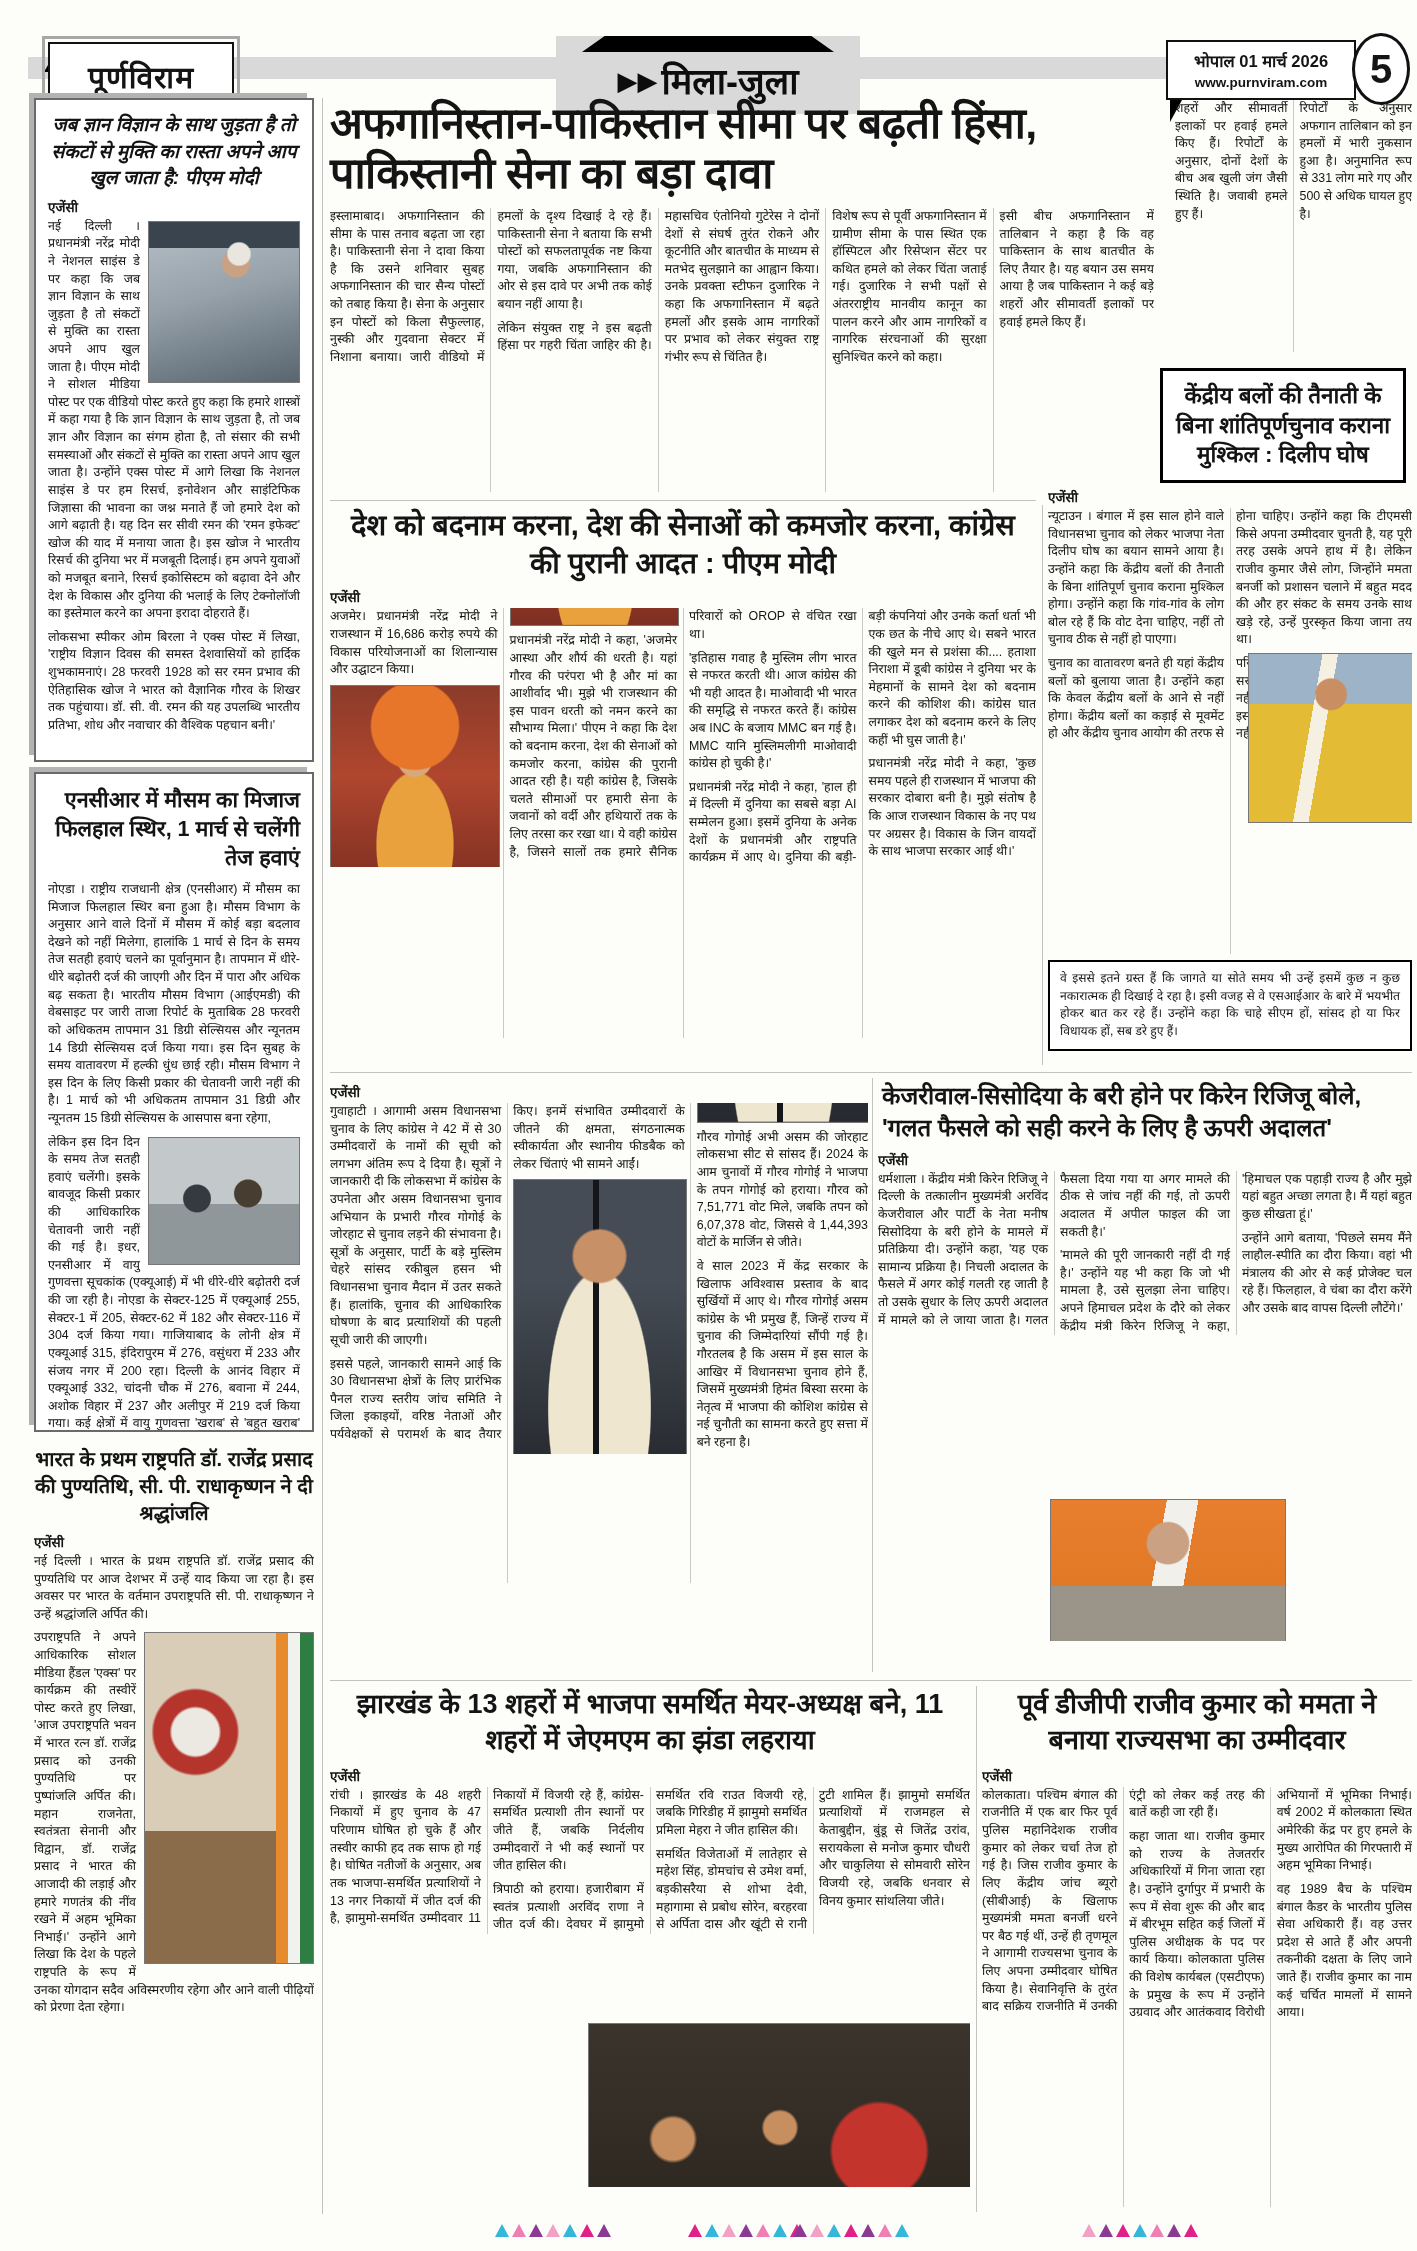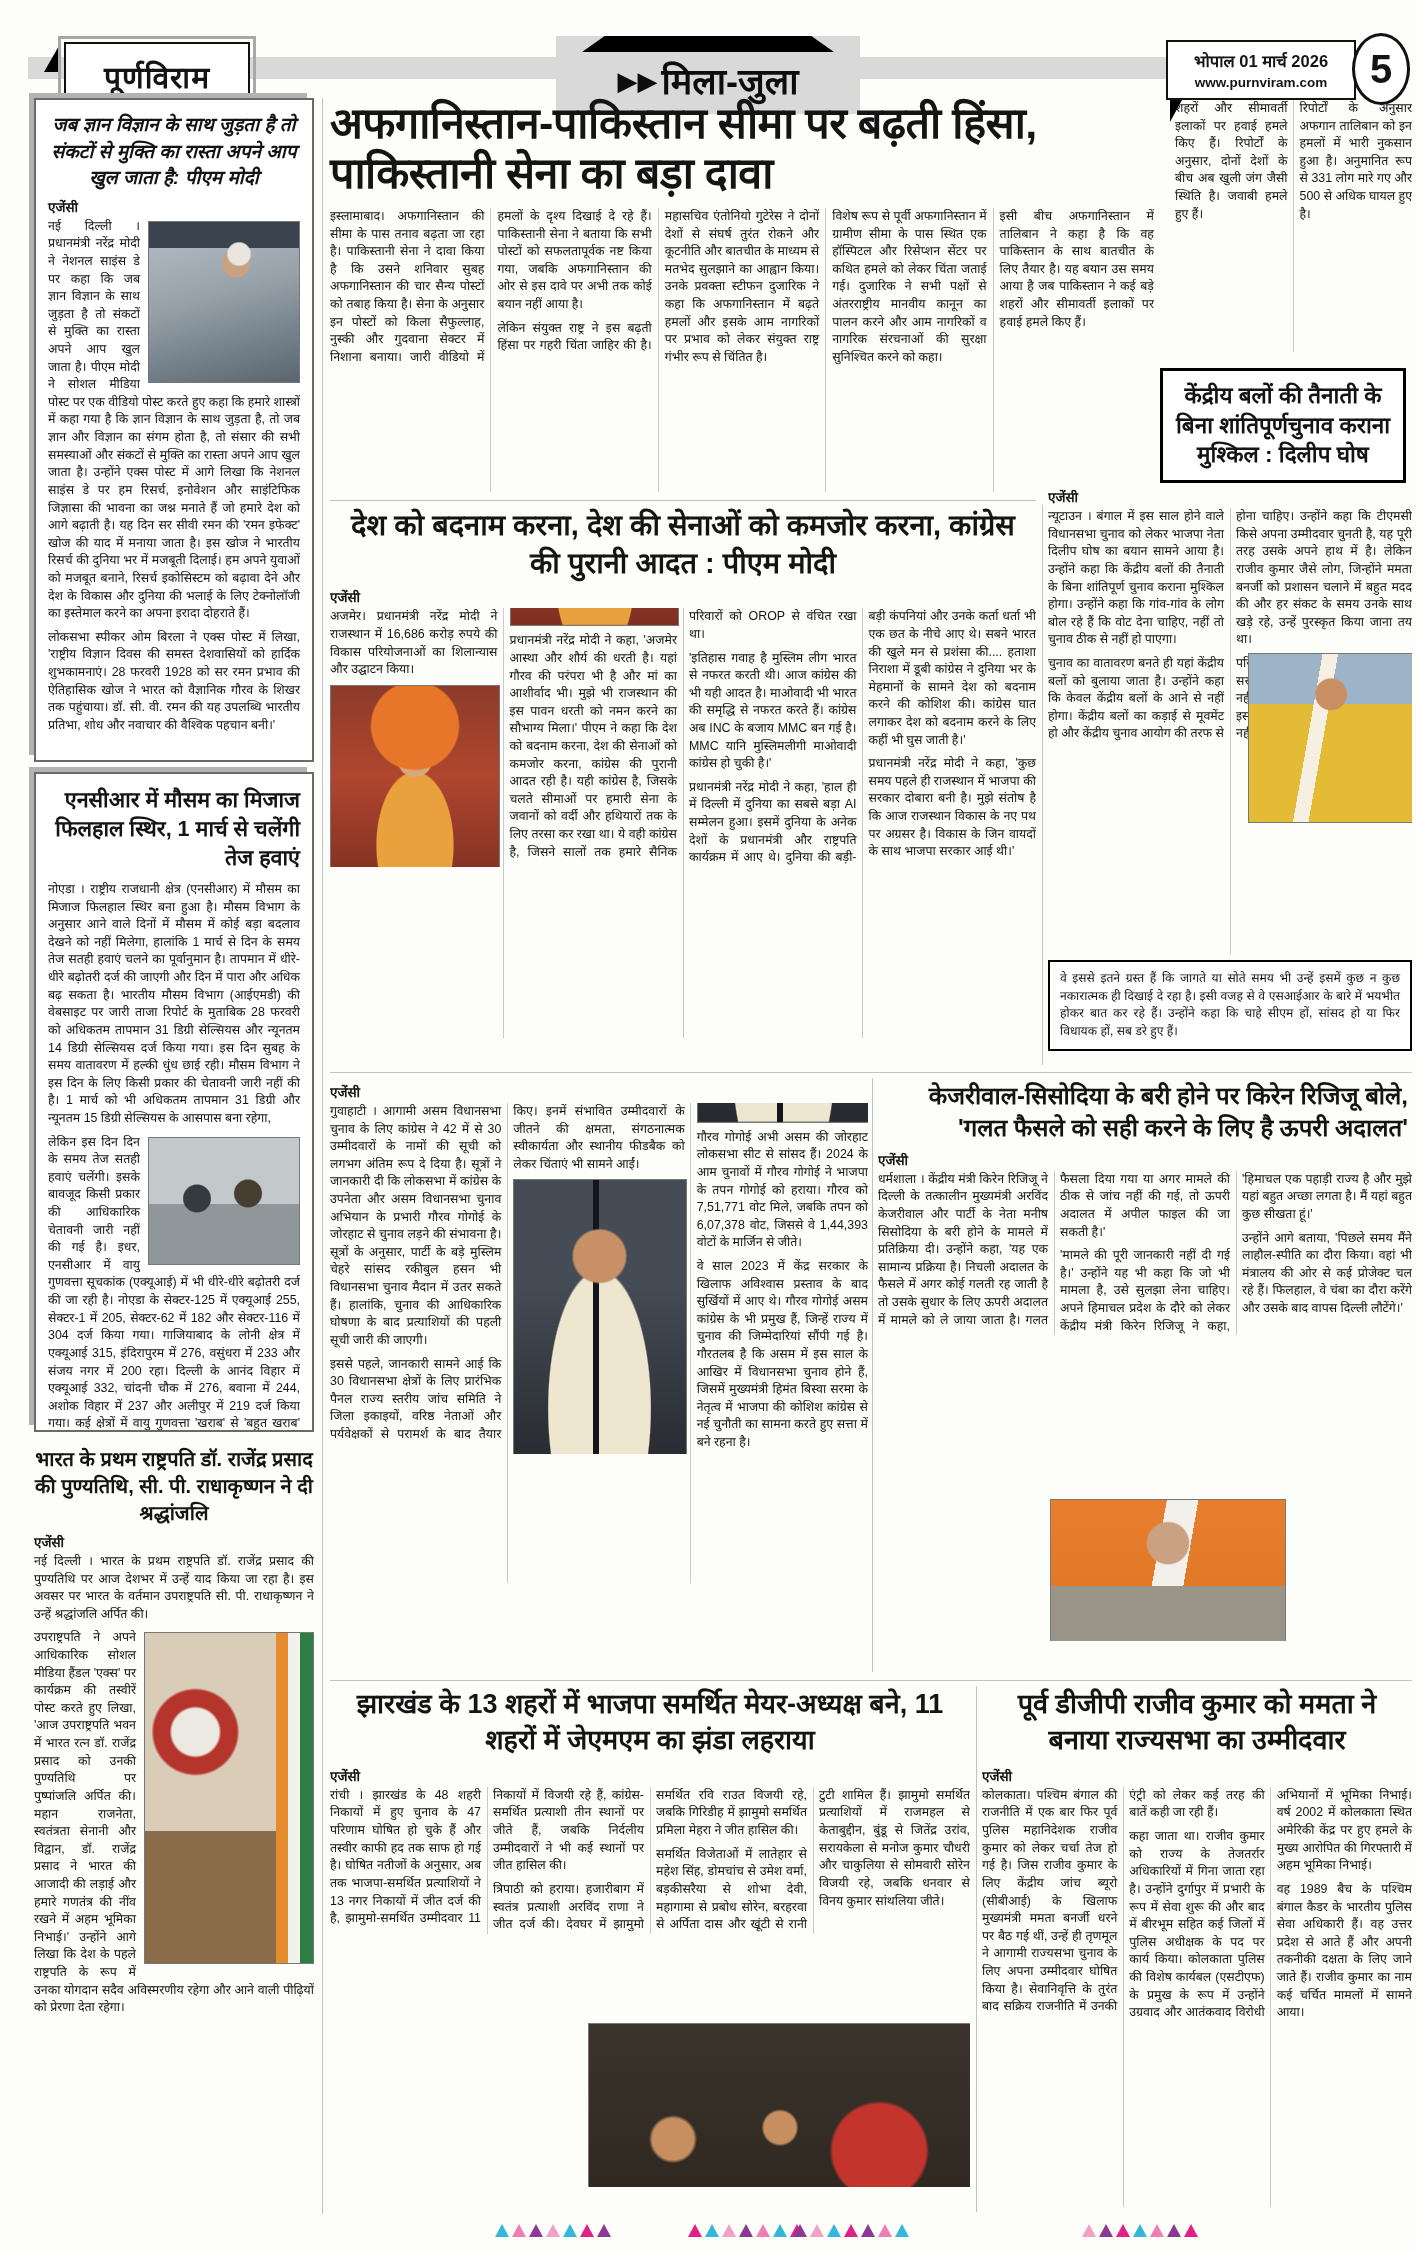--- a/index.html
+++ b/index.html
@@ -4,21 +4,21 @@
 <style>
   html,body { margin:0; padding:0; background:#e9e9e6; }
   .sheet {
     position:relative; width:1417px; height:2251px; margin:0 auto;
     background:#fdfdfa; overflow:hidden; color:#141414;
     font-family:"Liberation Sans","DejaVu Sans",sans-serif;
   }
   
   .hdr-band { position:absolute; left:28px; top:57px; width:1340px; height:22px; background:#d9d9d9; }
   .masthead {
-    position:absolute; left:64px; top:42px; width:182px; height:64px; background:#fff;
+    position:absolute; left:48px; top:42px; width:182px; height:64px; background:#fff;
     border:2px solid #111; outline:3px solid #a8a8a8; outline-offset:3px;
     display:flex; align-items:center; justify-content:center;
     font-size:30px; font-weight:bold; letter-spacing:1px;
   }
   .flag-left { position:absolute; left:44px; top:44px; width:0; height:0;
     border-right:16px solid #000; border-top:28px solid transparent; }
   .tab { position:absolute; left:556px; top:36px; width:304px; height:78px; background:#d9d9d9; }
   .tab-top { position:absolute; left:26px; top:0; width:252px; height:16px; background:#000;
     clip-path:polygon(0 100%,9% 0,91% 0,100% 100%); }
   .tab-row { position:absolute; left:0; top:20px; width:100%; text-align:center;
@@ -111,21 +111,21 @@
   .assam-h { font-size:25.5px; font-weight:800; text-align:center; line-height:1.32; margin:2px 6px 6px; }
   .assam-body { columns:3; column-gap:12px; column-rule:1px solid #c9c9c9; height:480px; overflow:hidden; }
   .ph-gogoi { width:100%; height:292px; margin:3px 0 6px; display:block;
     background:
       radial-gradient(circle at 50% 26%, #c79067 11%, transparent 12%),
       linear-gradient(90deg, transparent 46%, #15161a 46% 50%, transparent 50%),
       radial-gradient(ellipse at 50% 78%, #efe6cf 42%, transparent 43%),
       linear-gradient(180deg,#454c55 0 35%, #26292e 100%); }
   
   .rijiju { position:absolute; left:878px; top:1078px; width:534px; height:598px; overflow:hidden; }
-  .rijiju-h { font-size:24px; font-weight:800; text-align:right; line-height:1.35; margin:2px 4px 6px; }
+  .rijiju-h { font-size:24px; font-weight:800; text-align:left; line-height:1.35; margin:2px 4px 6px; }
   .rijiju-body { position:relative; columns:3; column-gap:12px; column-rule:1px solid #c9c9c9;
     height:470px; overflow:hidden; }
   .ph-rijiju { position:absolute; left:172px; top:328px; width:234px; height:166px;
     background:
       radial-gradient(circle at 50% 26%, #caa183 12%, transparent 13%),
       linear-gradient(180deg, transparent 52%, #9a9489 52%),
       linear-gradient(100deg, transparent 44%, #f2f0ea 44% 56%, transparent 56%),
       linear-gradient(180deg,#e87f2f 0%, #d9731f 100%); }
   
   .jhar { position:absolute; left:330px; top:1684px; width:640px; height:532px; overflow:hidden; }

